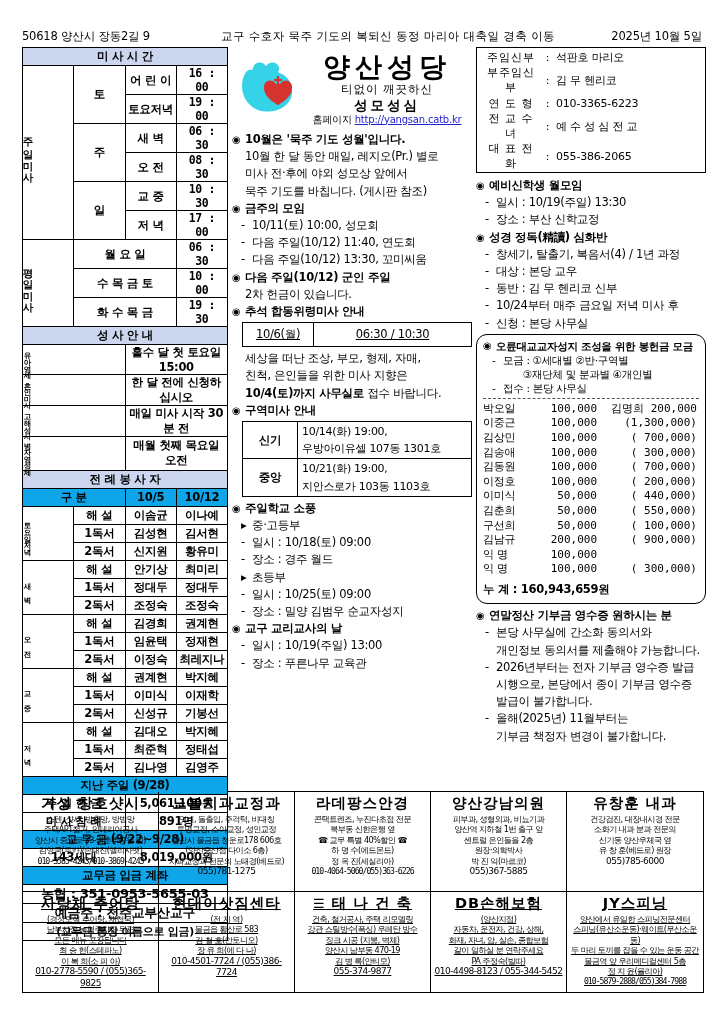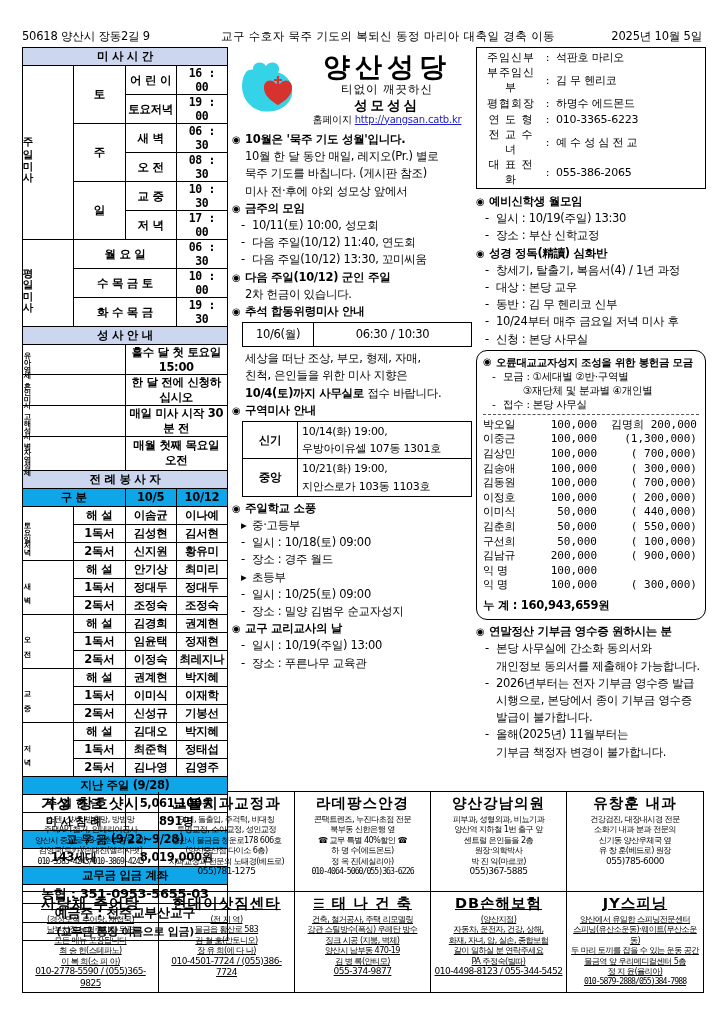--- a/index.html
+++ b/index.html
@@ -44,21 +44,21 @@
   .sub .mk{width:11px;flex:none;}
   .sub .tx{flex:1;}
   .plain{padding-left:13px;}
   .u{}
   .b{font-weight:bold;}
   .nb{font-weight:normal;}
 
   
   table.mini{border-collapse:collapse;width:100%;table-layout:fixed;margin:2px 0 3px 10px;width:calc(100% - 10px);}
   table.mini td{border:1px solid #000;font-size:11.5px;height:21px;padding:1px 4px;letter-spacing:-0.3px;}
-  table.mini td.c{text-align:center;}
+  table.mini td.c{text-align:center;text-decoration:underline;}
   table.mini td.lab{text-align:center;font-weight:bold;}
 
   
   .donbox{border:1.5px solid #000;border-radius:11px;padding:4px 6px 5px 6px;margin-top:2px;}
   .donrow{display:flex;font-size:11px;line-height:14.6px;letter-spacing:-0.3px;}
   .donrow .nm{width:52px;flex:none;}
   .donrow .a1{width:62px;text-align:right;}
   .donrow .a2{flex:1;text-align:right;padding-right:2px;}
   .dsep{border-top:1px dashed #555;margin:3px 0 3px 0;}
   .total{font-size:11.5px;letter-spacing:-0.3px;margin-top:4px;font-weight:bold;}
@@ -368,22 +368,22 @@
         </div>
       </div>
 
       <div class="blk">
 
         <div class="bull">
           <span class="mk">◉</span>
           <span class="tx">10월은 '묵주 기도 성월'입니다.</span>
         </div>
         <div class="plain nb">10월 한 달 동안 매일, 레지오(Pr.) 별로</div>
+        <div class="plain nb">미사 전·후에 야외 성모상 앞에서</div>
         <div class="plain nb">묵주 기도를 바칩니다. (게시판 참조)</div>
-        <div class="plain nb">미사 전·후에 야외 성모상 앞에서</div>
 
         <div class="bull">
           <span class="mk">◉</span>
           <span class="tx">금주의 모임</span>
         </div>
         <div class="sub nb">
           <span class="mk">-</span>
           <span class="tx">10/11(토) 10:00, 성모회</span>
         </div>
         <div class="sub nb">
@@ -495,25 +495,20 @@
           <tbody>
               <tr>
             <td class="k">주임신부</td>
             <td class="s">:</td>
             <td class="v">석판호 마리오</td>
           </tr>
           <tr>
             <td class="k">부주임신부</td>
             <td class="s">:</td>
             <td class="v">김 무 헨리코</td>
-          </tr>
-          <tr>
-            <td class="k">평협회장</td>
-            <td class="s">:</td>
-            <td class="v">하명수 에드몬드</td>
           </tr>
           <tr>
             <td class="k">연 도 형</td>
             <td class="s">:</td>
             <td class="v">010-3365-6223</td>
           </tr>
           <tr>
             <td class="k">전 교 수 녀</td>
             <td class="s">:</td>
             <td class="v">예 수 성 심 전 교</td>

